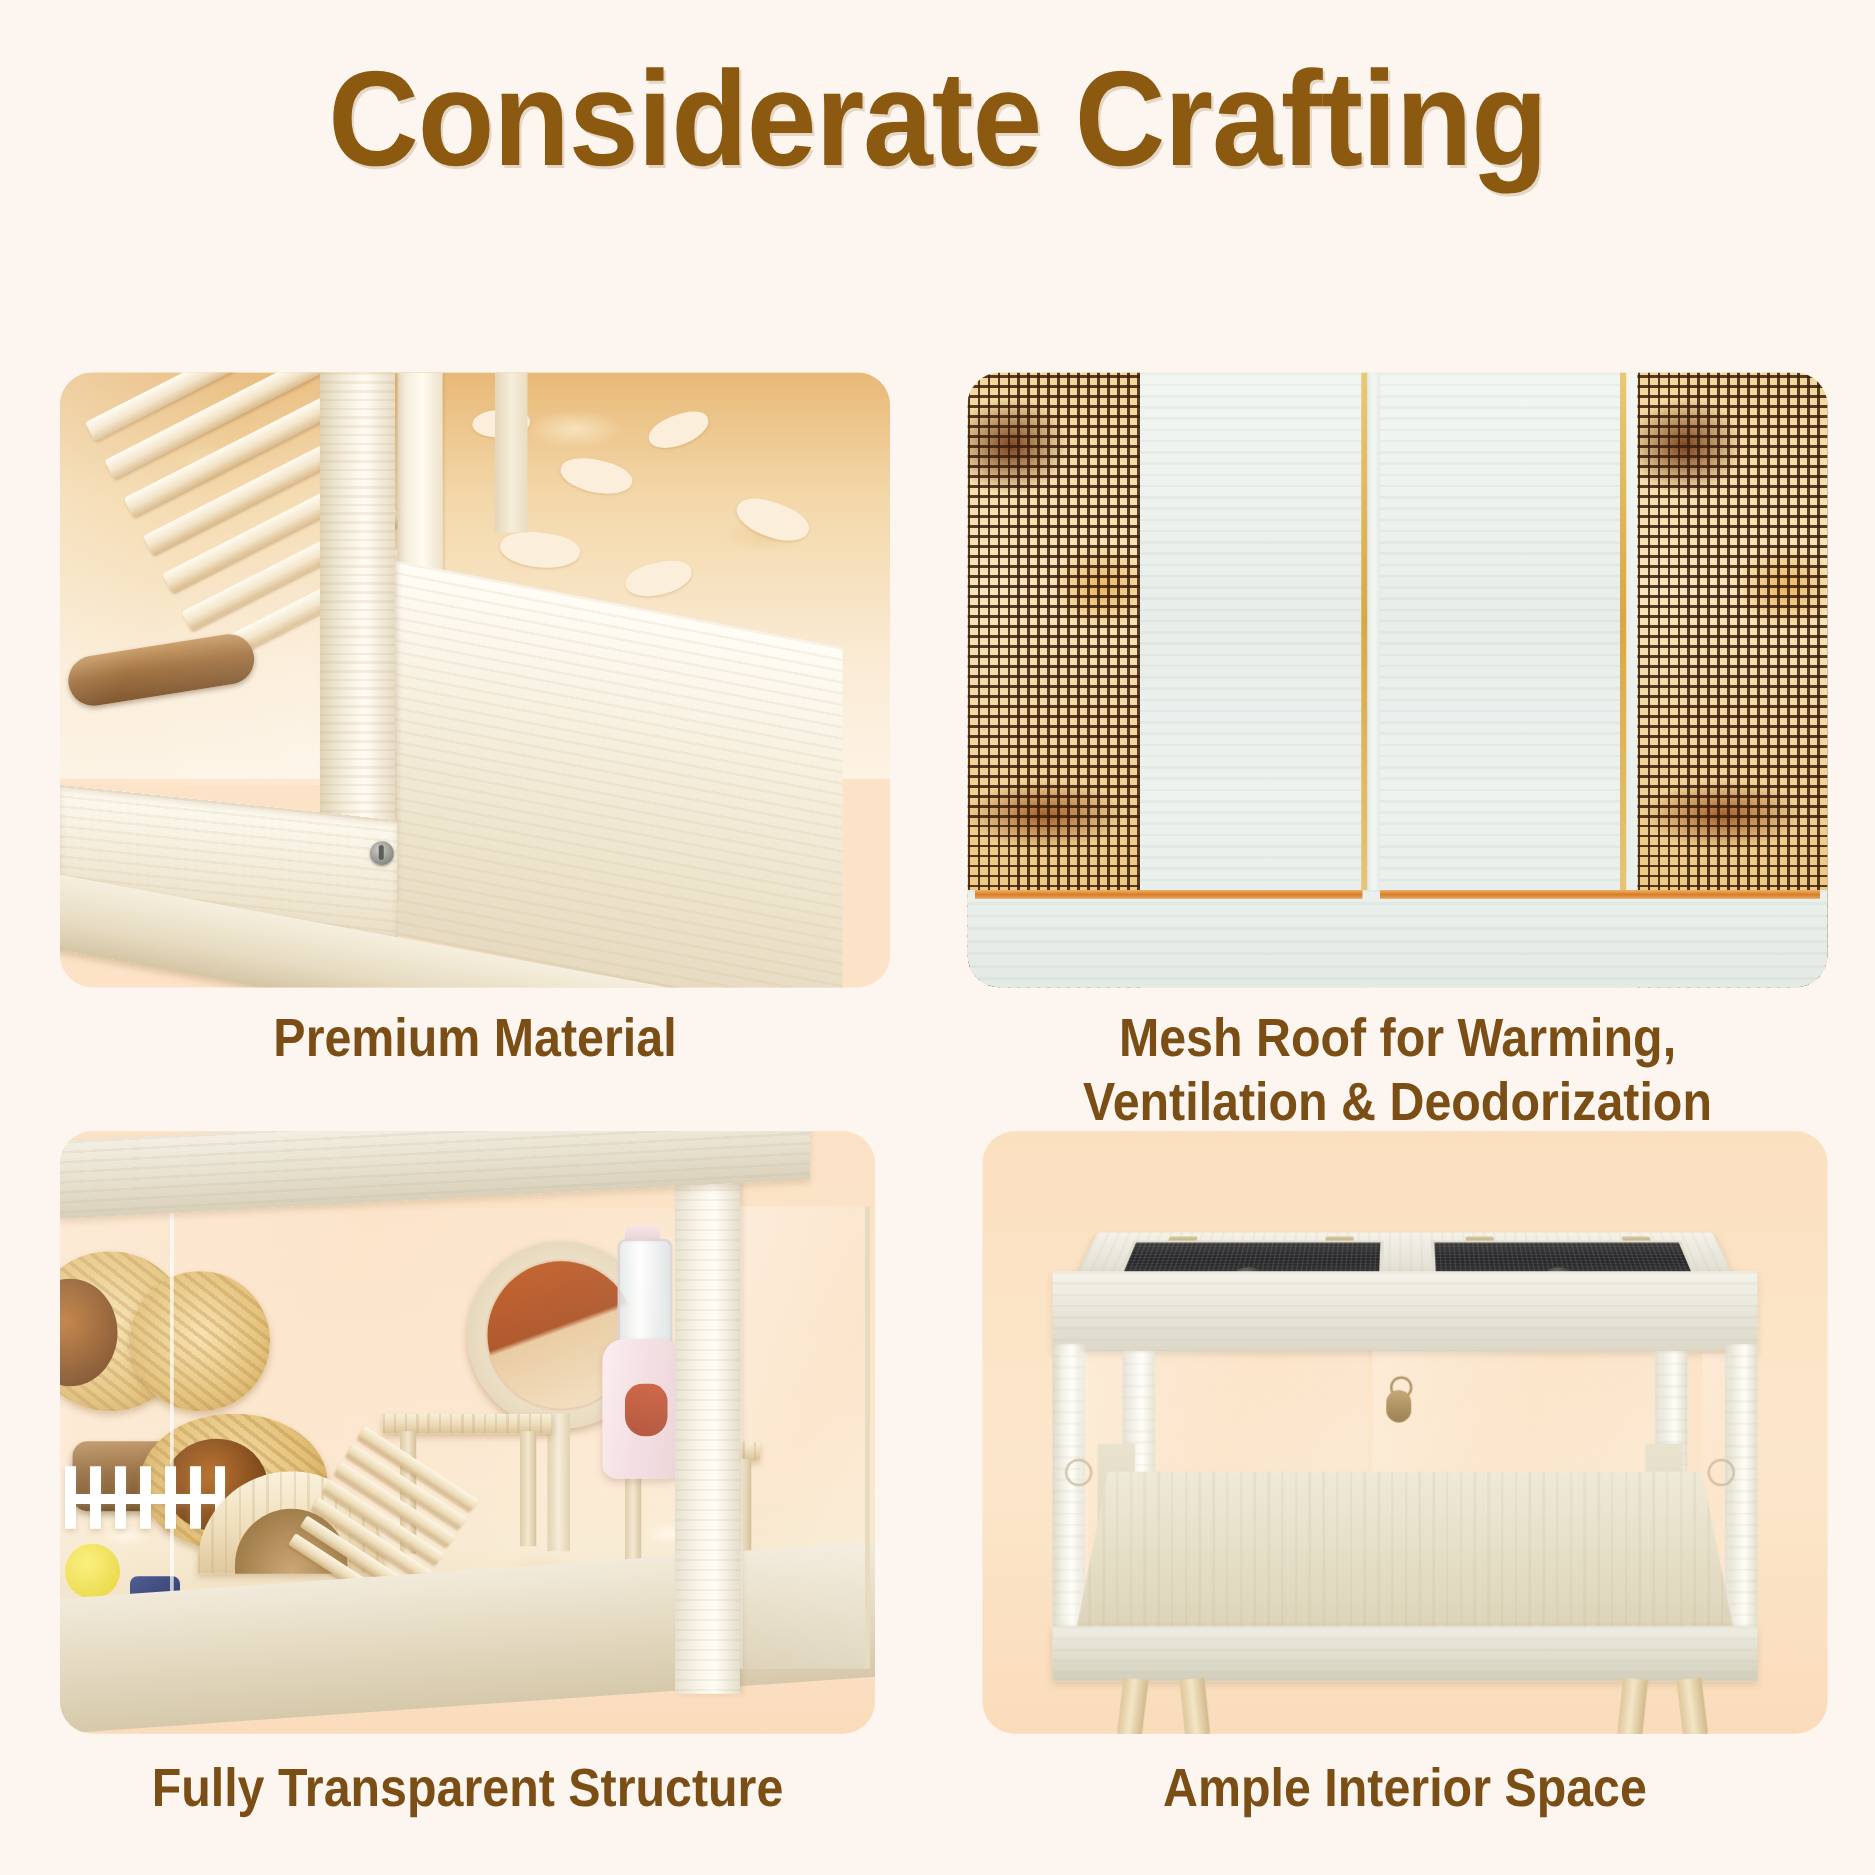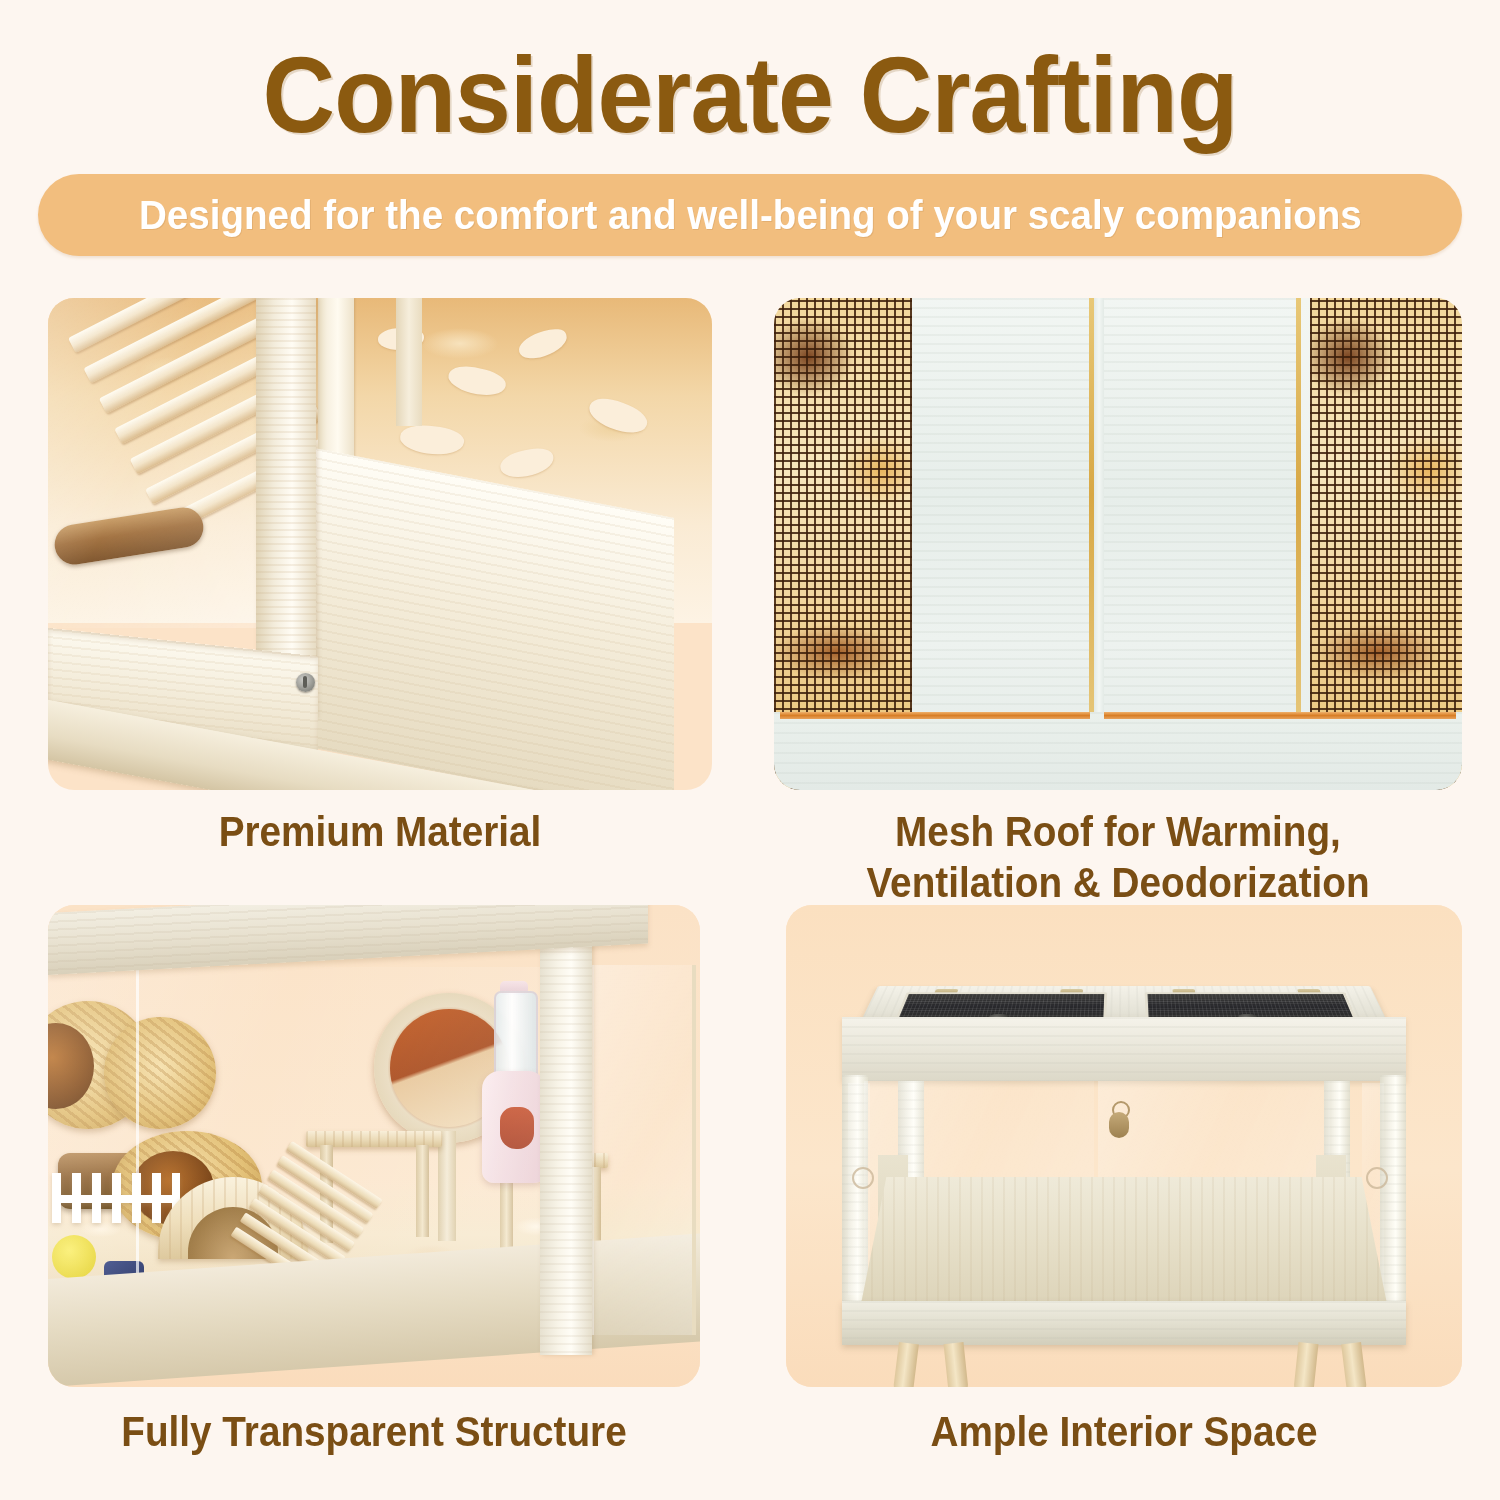--- a/index.html
+++ b/index.html
@@ -404,23 +404,20 @@
   #p4-leg3{left:510px;transform:rotate(6deg);}
   #p4-leg4{left:558px;transform:rotate(-7deg);}
 </style>
 </head>
 <body>
 
 <div class="page">
 
   <div class="title">Considerate Crafting</div>
 
-  <div class="subtitle-pill">
-    <span class="subtitle-text">Designed for the comfort and well-being of your scaly companions</span>
-  </div>
 
   <div class="panel" id="panel-tl">
     <div class="p1-bedding"></div>
 
     <div class="p1-shaving" style="left:330px;top:30px;width:46px;height:22px;"></div>
     <div class="p1-shaving" style="left:400px;top:70px;width:58px;height:26px;transform:rotate(14deg);"></div>
     <div class="p1-shaving" style="left:470px;top:34px;width:50px;height:24px;transform:rotate(-18deg);"></div>
     <div class="p1-shaving" style="left:352px;top:128px;width:64px;height:28px;transform:rotate(8deg);"></div>
     <div class="p1-shaving" style="left:452px;top:152px;width:54px;height:26px;transform:rotate(-10deg);"></div>
     <div class="p1-shaving" style="left:540px;top:104px;width:60px;height:28px;transform:rotate(22deg);"></div>

